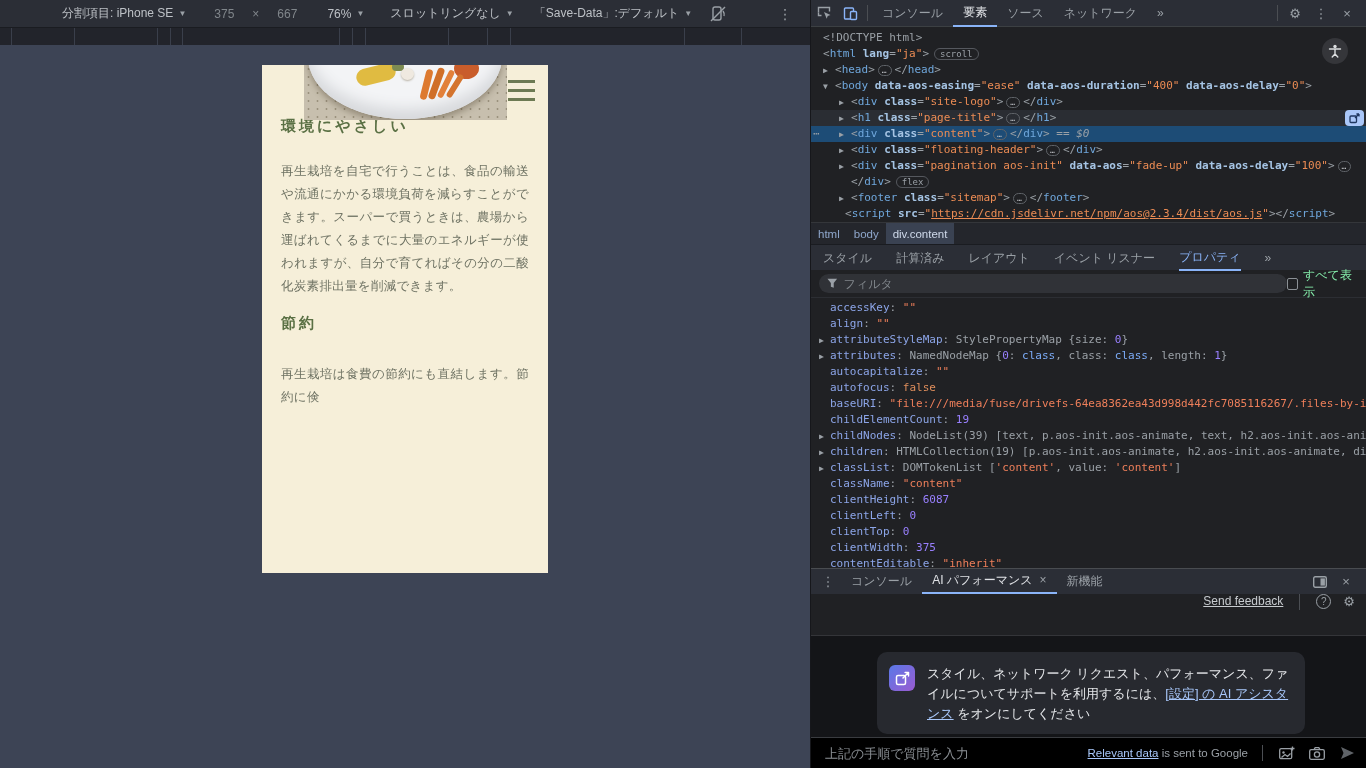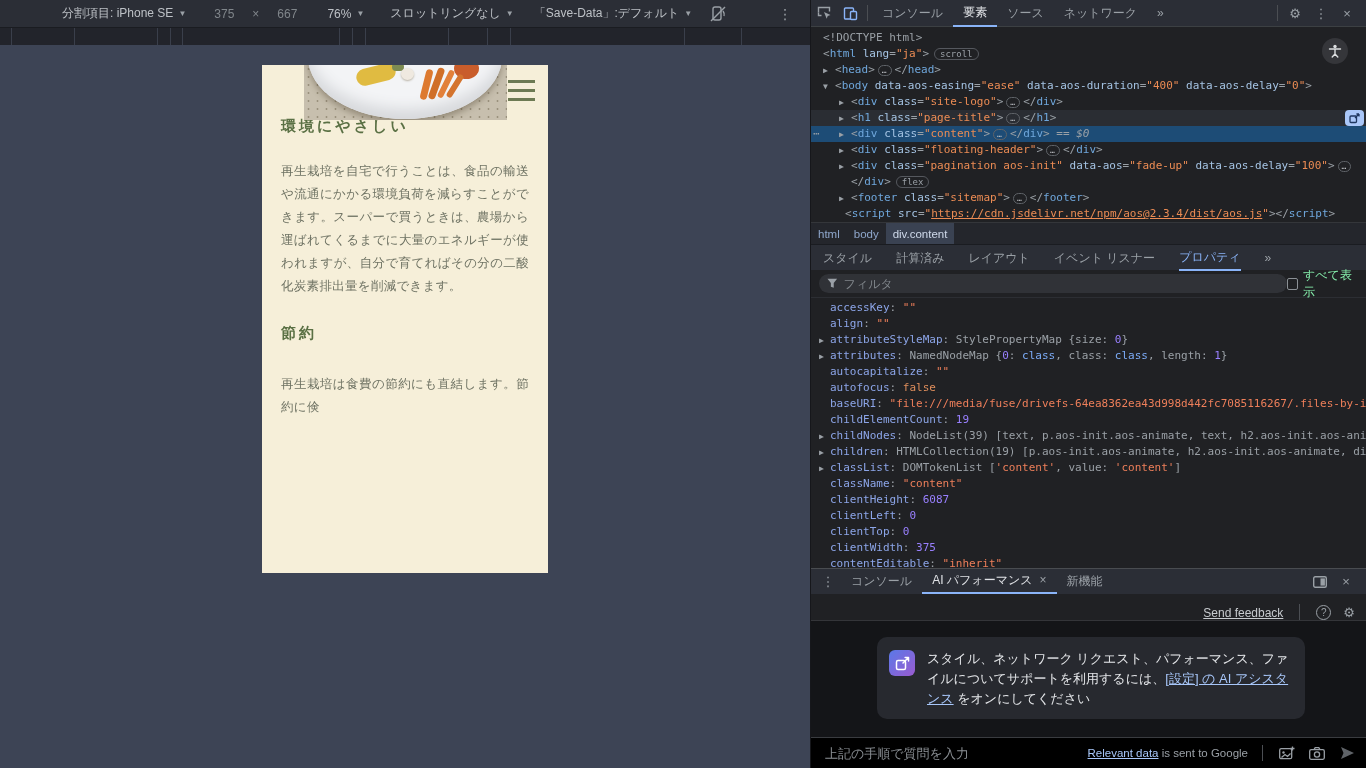--- a/index.html
+++ b/index.html
@@ -40,21 +40,21 @@
   .veg.c1 { left:119px; top:4px; width:7px; height:31px; background:#dd7a30; transform:rotate(14deg); border-radius:4px; }
   .veg.c2 { left:129px; top:2px; width:7px; height:33px; background:#d06f28; transform:rotate(20deg); border-radius:4px; }
   .veg.c3 { left:139px; top:4px; width:6px; height:30px; background:#e2803a; transform:rotate(26deg); border-radius:4px; }
   .veg.c4 { left:148px; top:8px; width:6px; height:26px; background:#d4742e; transform:rotate(32deg); border-radius:4px; }
 
   .hamburger { position:absolute; right:13px; top:15px; width:27px; }
   .hamburger i { display:block; height:3px; background:#6d7a53; margin-bottom:6px; }
 
   .vp-caption { margin-top:9px; text-align:center; font-style:italic; font-size:11px; color:#a2a391; letter-spacing:1px; }
   .vp-h2 { margin:28px 19px 0; font-size:15px; font-weight:bold; color:#5a7044; letter-spacing:3px; }
-  .vp-h2.second { margin-top:26px; }
+  .vp-h2.second { margin-top:16px; }
   .vp-p { margin:0 19px; font-size:12.5px; line-height:23px; color:#6e7263; text-align:justify; letter-spacing:0.3px; }
   .vp-p.first { margin-top:24px; }
   .vp-p.clip { margin-top:30px; }
   .hl { background:#f2c98f; }
 
   
   .pane-right { position:absolute; left:810px; top:0; width:556px; height:768px;
     background:#202124; border-left:1px solid #16171b; color:#9aa0a6; }
   .dt-topbar { height:27px; background:#2b2e36; border-bottom:1px solid #3c4043;
     display:flex; align-items:center; font-size:12px; }
@@ -67,21 +67,21 @@
 
   .dt-tree { position:relative; height:195px; padding-top:3px; overflow:hidden;
     font-family:"DejaVu Sans Mono", monospace; font-size:11px; }
   .tree-row { height:16px; line-height:16px; white-space:nowrap; position:relative; }
   .tree-row.sel { background:#1d4c76; }
   .tree-row.hov { background:#2a2d33; }
   .tree-arrow { display:inline-block; width:12px; color:#9aa0a6; font-size:8px; }
   .row-dots { position:absolute; left:2px; color:#9aa0a6; letter-spacing:1px; }
   .tk-p, .tk-doc, .tk-ty { color:#9aa0a6; }
   .tk-tag { color:#6fa7dc; }
-  .tk-attr { color:#a5c4e4; }
+  .tk-attr { color:#a5c4e4;font-weight:bold; }
   .tk-val { color:#ec8c54; }
   .tk-lnk { color:#ec8c54; text-decoration:underline; }
   .tk-eq { color:#9aa0a6; font-style:italic; }
   .tk-str { color:#ee7f5a; }
   .tk-num { color:#9980ff; }
   .tk-bool { color:#df8e5c; }
   .tk-cls { color:#7cacf8; }
   .tk-badge { border:1px solid #55585e; border-radius:8px; padding:0 5px; color:#9aa0a6; font-size:9px; margin-left:5px; }
   .tk-ell { border:1px solid #5f6368; border-radius:8px; padding:0 3px; color:#c0c3c7; font-size:8px; margin:0 3px; letter-spacing:1px; }
   .a11y-btn { position:absolute; right:18px; top:11px; width:26px; height:26px; border-radius:50%;
@@ -112,22 +112,22 @@
   .prop-row { height:16px; line-height:16px; white-space:nowrap; padding-left:8px; }
   .prop-arrow { display:inline-block; width:11px; color:#9aa0a6; font-size:8px; }
   .tk-name { color:#8ca5e8; }
 
   
   .dt-drawer { position:absolute; left:0; bottom:0; width:556px; height:200px; border-top:1px solid #494c50; background:#141518; }
   .drawer-tabs { height:25px; background:#2b2e36; display:flex; align-items:center; font-size:12px; }
   .drawer-tab { padding:0 10px; height:25px; line-height:25px; color:#9aa0a6; display:flex; align-items:center; gap:7px; }
   .drawer-tab.sel { color:#dfe1e5; border-bottom:2px solid #8ab4f8; line-height:23px; }
   .tab-x { color:#9aa0a6; font-size:12px; }
-  .drawer-subbar { height:27px; background:#202124; border-bottom:1px solid #343539; display:flex;
-    align-items:flex-end; justify-content:flex-end; gap:12px; padding-right:12px; font-size:12px; }
+  .drawer-subbar { height:42px; background:#202124; border-bottom:1px solid #343539; display:flex;
+    align-items:flex-start; justify-content:flex-end; gap:12px; padding-right:12px; font-size:12px; }
   .link { color:#c7cbcf; text-decoration:underline; }
   .help-circle { width:15px; height:15px; border:1.5px solid #9aa0a6; border-radius:50%; color:#9aa0a6;
     font-size:10px; display:flex; align-items:center; justify-content:center; }
   .drawer-content { position:relative; height:116px; }
   .ai-card { position:absolute; left:66px; top:16px; width:428px; height:82px; background:#27292f; border-radius:10px; padding:12px 14px 12px 50px; }
   .ai-card-ico { position:absolute; left:12px; top:13px; width:26px; height:26px; border-radius:6px;
     background:linear-gradient(135deg,#5a79e8,#9a5bd0); display:flex; align-items:center; justify-content:center; }
   .ai-card-text { font-size:13px; line-height:20px; color:#e4e6e9; }
   .ai-link { color:#a8c7fa; text-decoration:underline; }
   .drawer-input { position:absolute; left:0; bottom:0; width:100%; height:31px; background:#000000;

